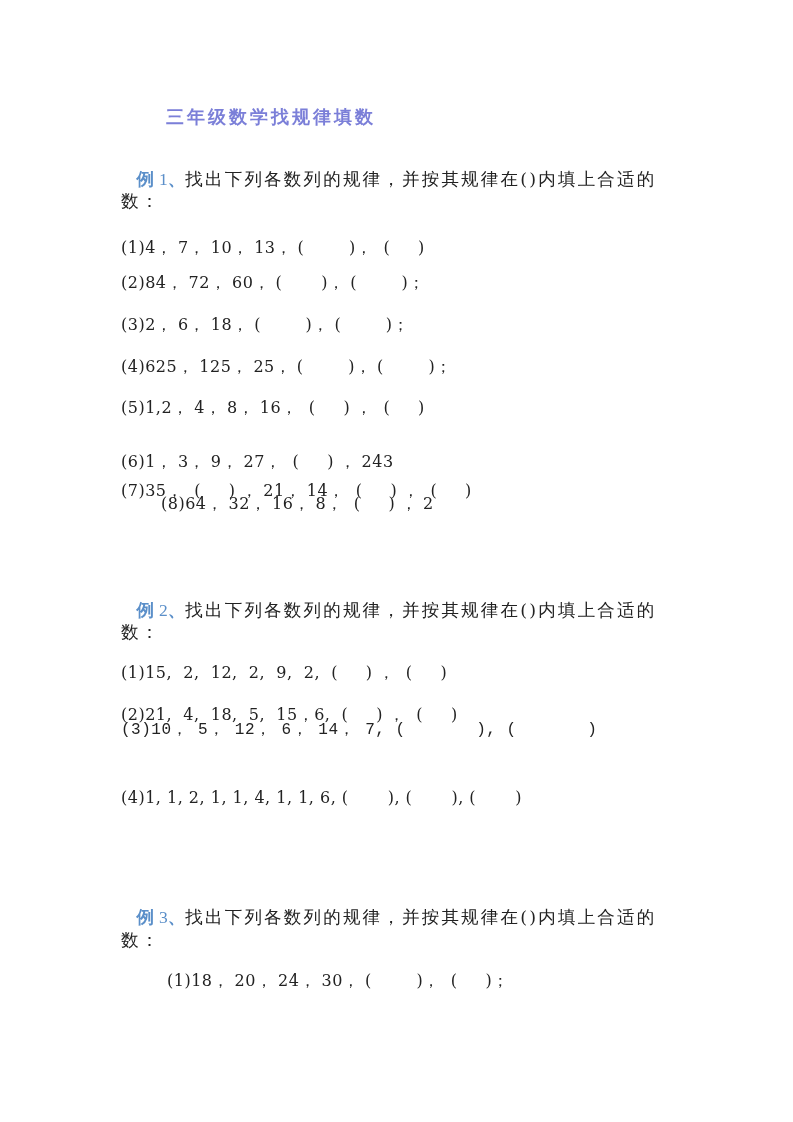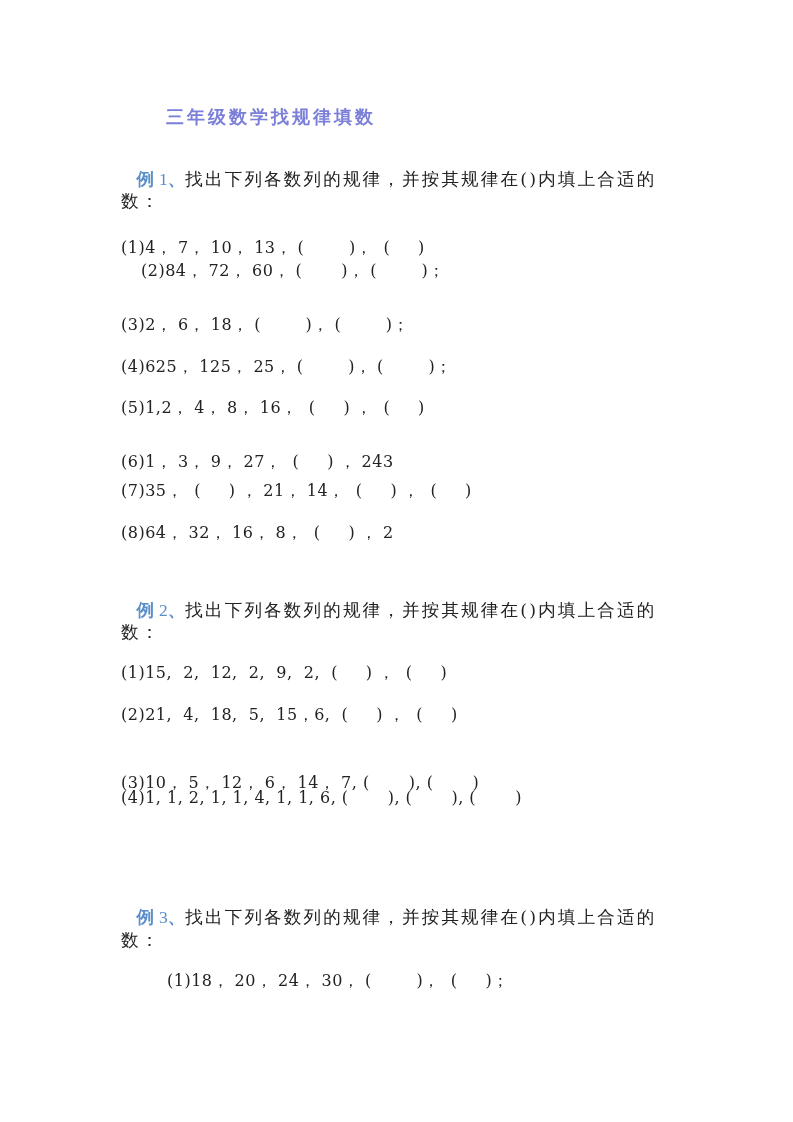--- a/index.html
+++ b/index.html
@@ -53,36 +53,36 @@
 <body>
 
 <div class="line title" style="top:107px;">三年级数学找规律填数</div>
 
 <div class="line example-head" style="top:149px;">
   <span class="example-tag"><span>例</span><span class="num">1</span><span>、</span></span><span>找出下列各数列的规律，并按其规律在()内填上合适的</span>
 </div>
 <div class="line example-head" style="top:191px;">数：</div>
 
 <div class="line problem" style="top:238px;">(1)4， 7， 10， 13， (        )，  (     )</div>
-<div class="line problem" style="top:261px;margin-left:20px;">(2)84， 72， 60， (       )， (        )；</div>
+<div class="line problem" style="top:273px;">(2)84， 72， 60， (       )， (        )；</div>
 <div class="line problem" style="top:315px;">(3)2， 6， 18， (        )， (        )；</div>
 <div class="line problem" style="top:357px;">(4)625， 125， 25， (        )， (        )；</div>
 <div class="line problem" style="top:398px;">(5)1,2， 4， 8， 16，  (     ) ，  (     )</div>
 <div class="line problem" style="top:452px;">(6)1， 3， 9， 27，  (     ) ， 243</div>
 <div class="line problem" style="top:481px;">(7)35，  (     ) ， 21， 14，  (     ) ，  (     )</div>
-<div class="line problem" style="top:523px;">(8)64， 32， 16， 8，  (     ) ， 2</div>
+<div class="line problem" style="top:494px;margin-left:40px;">(8)64， 32， 16， 8，  (     ) ， 2</div>
 
 <div class="line example-head" style="top:580px;">
   <span class="example-tag"><span>例</span><span class="num">2</span><span>、</span></span><span>找出下列各数列的规律，并按其规律在()内填上合适的</span>
 </div>
 <div class="line example-head" style="top:622px;">数：</div>
 
 <div class="line problem" style="top:663px;">(1)15,  2,  12,  2,  9,  2,  (     ) ，  (     )</div>
 <div class="line problem" style="top:705px;">(2)21,  4,  18,  5,  15，6,  (     ) ，  (     )</div>
-<div class="line problem" style="top:773px;">(3)10， 5， 12， 6， 14， 7, (       ), (       )</div>
+<div class="line problem" style="top:720px;font-family:Liberation Mono, monospace;">(3)10， 5， 12， 6， 14， 7, (       ), (       )</div>
 <div class="line problem" style="top:788px;">(4)1, 1, 2, 1, 1, 4, 1, 1, 6, (       ), (       ), (       )</div>
 
 <div class="line example-head" style="top:887px;">
   <span class="example-tag"><span>例</span><span class="num">3</span><span>、</span></span><span>找出下列各数列的规律，并按其规律在()内填上合适的</span>
 </div>
 <div class="line example-head" style="top:930px;">数：</div>
 
 <div class="line problem" style="top:971px;margin-left:46px;">(1)18， 20， 24， 30， (        )，  (     )；</div>
 
 </body></html>

